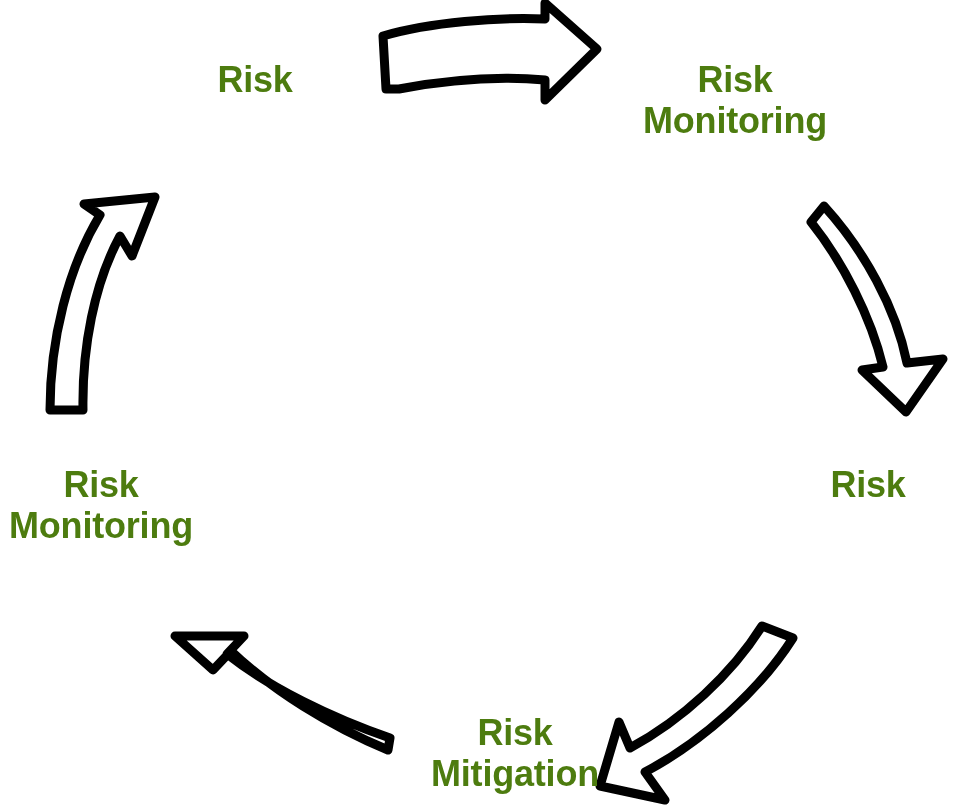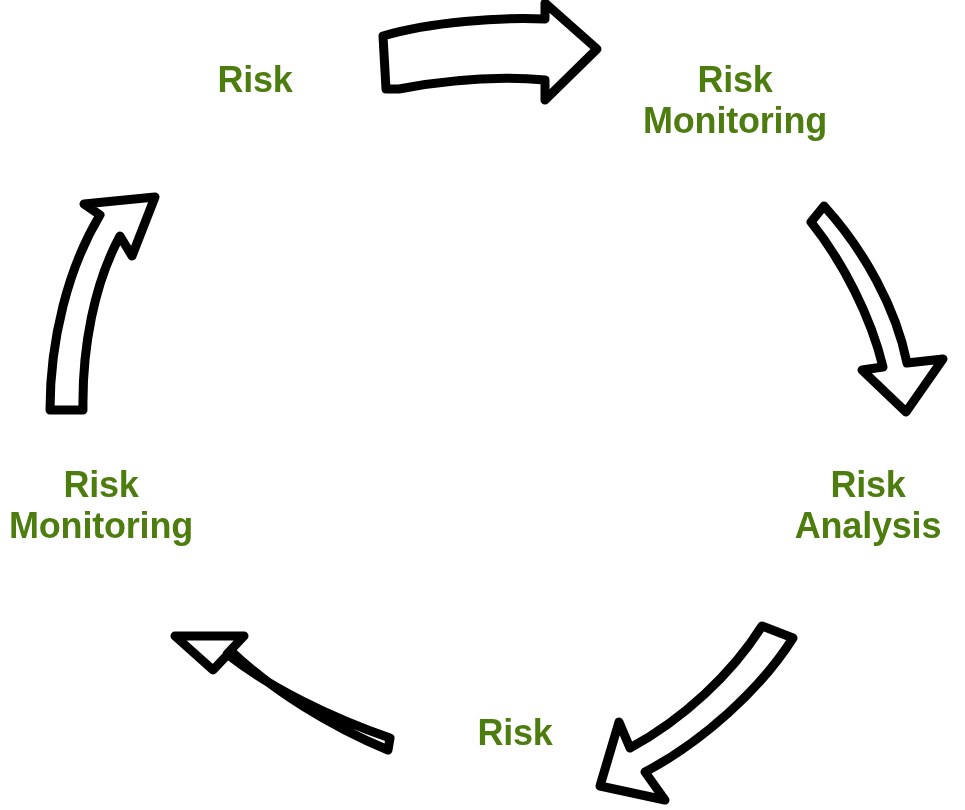--- a/index.html
+++ b/index.html
@@ -136,25 +136,25 @@
     <span class="lbl-line">Risk</span>
   </div>
 
   <div class="stage-label" id="label-risk-assessment">
     <span class="lbl-line">Risk</span>
     <span class="lbl-line">Monitoring</span>
   </div>
 
   <div class="stage-label" id="label-risk-analysis">
     <span class="lbl-line">Risk</span>
-    <span class="lbl-line">Analysis</span>
   </div>
 
   <div class="stage-label" id="label-risk-mitigation">
     <span class="lbl-line">Risk</span>
+    <span class="lbl-line">Mitigation</span>
   </div>
 
   <div class="stage-label" id="label-risk-monitoring">
     <span class="lbl-line">Risk</span>
     <span class="lbl-line">Monitoring</span>
   </div>
 
 </div>
 
 </body></html>

